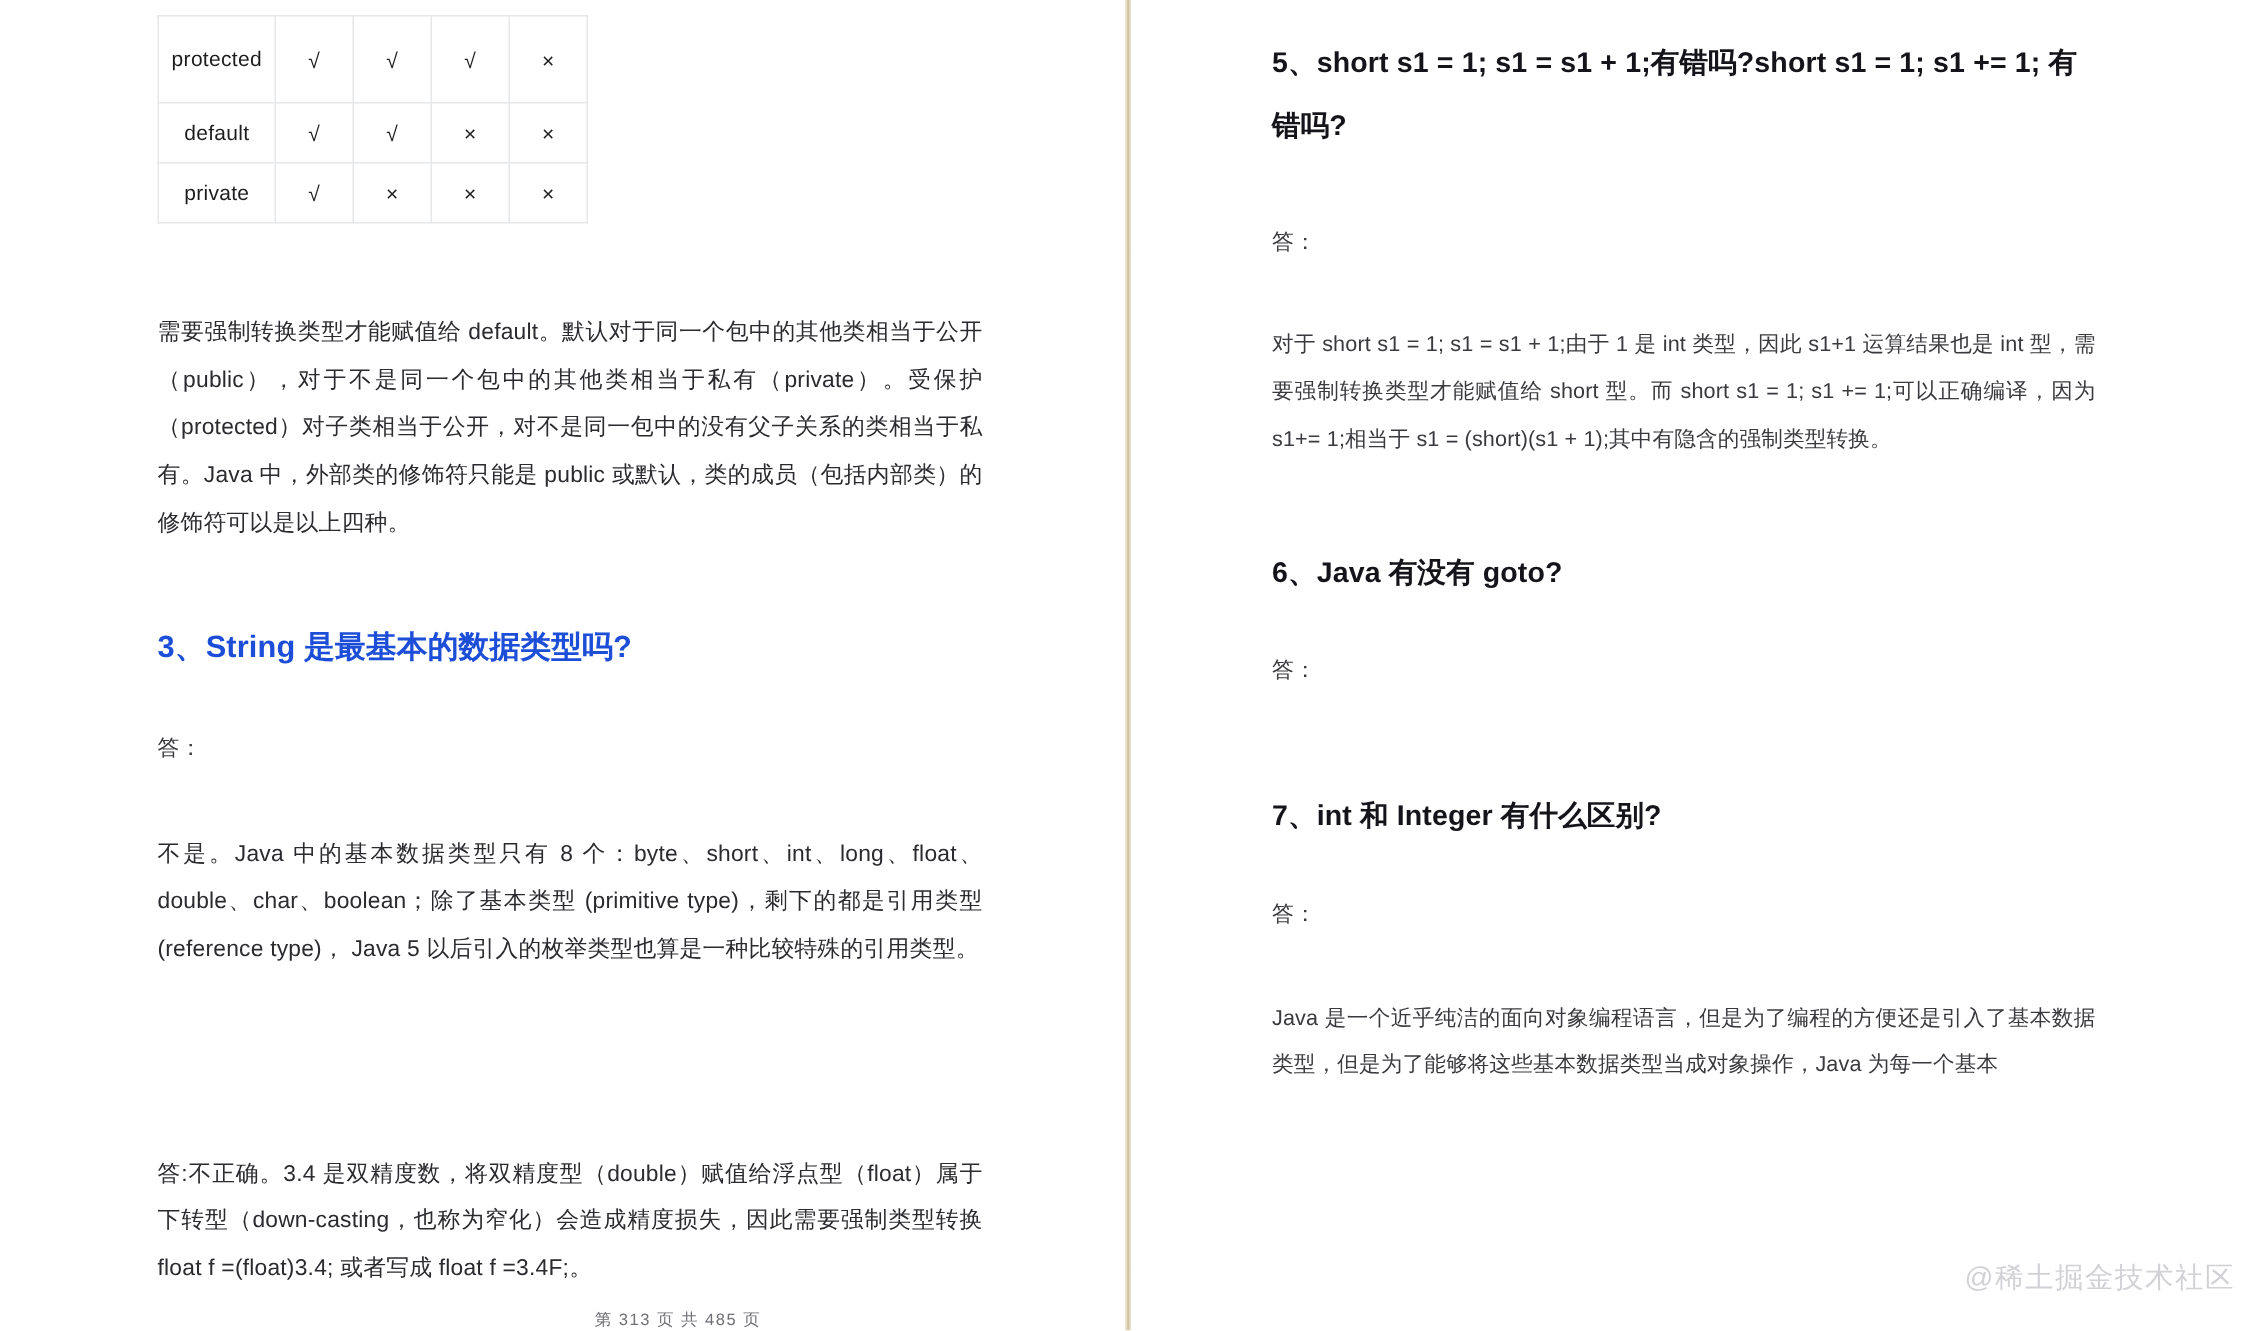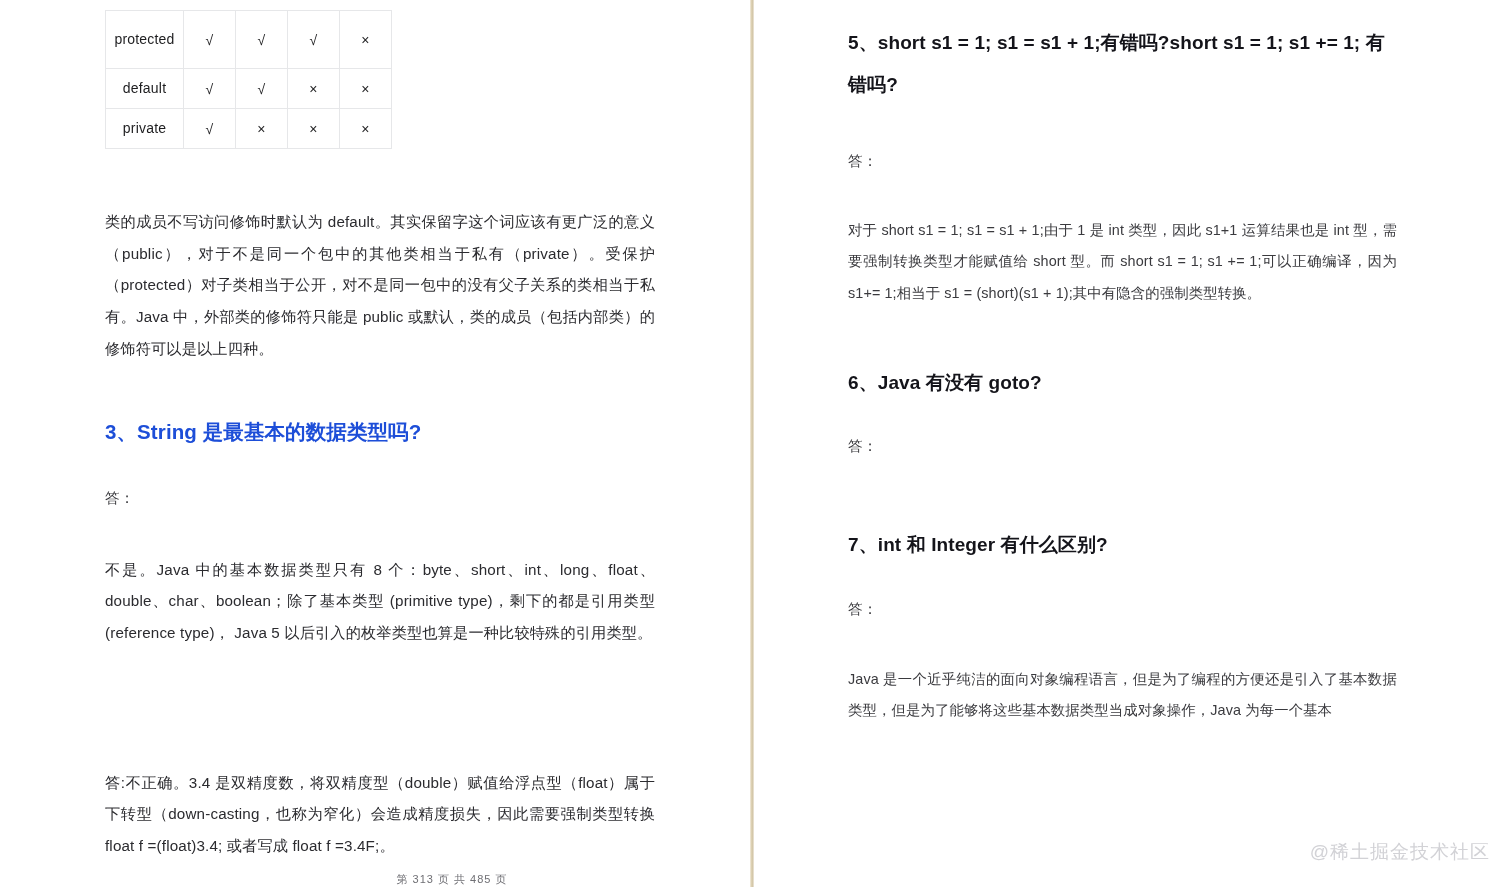--- a/index.html
+++ b/index.html
@@ -181,21 +181,21 @@
               <td class="mark-cell mark-n">×</td>
               <td class="mark-cell mark-n">×</td>
               <td class="mark-cell mark-n">×</td>
             </tr>
           </tbody>
         </table>
       </div>
 
       <div class="sp-42"></div>
 
-      <p class="para">类的成员不写访问修饰时默认为 default。其实保留字这个词应该有更广泛的意义（public），对于不是同一个包中的其他类相当于私有（private）。受保护（protected）对子类相当于公开，对不是同一包中的没有父子关系的类相当于私有。Java 中，外部类的修饰符只能是 public 或默认，类的成员（包括内部类）的修饰符可以是以上四种。</p>
+      <p class="para">需要强制转换类型才能赋值给 default。默认对于同一个包中的其他类相当于公开（public），对于不是同一个包中的其他类相当于私有（private）。受保护（protected）对子类相当于公开，对不是同一包中的没有父子关系的类相当于私有。Java 中，外部类的修饰符只能是 public 或默认，类的成员（包括内部类）的修饰符可以是以上四种。</p>
 
       <div class="sp-34"></div>
 
       <h2 class="q-heading">3、String  是最基本的数据类型吗?</h2>
 
       <div class="sp-38"></div>
 
       <div class="answer-tag">答：</div>
 
       <div class="sp-30"></div>

